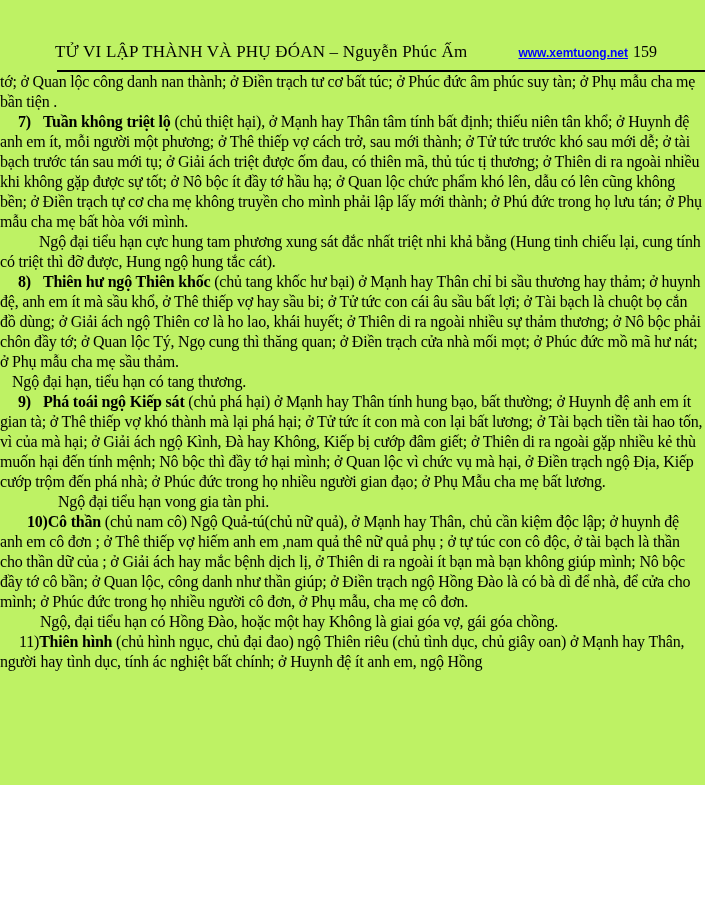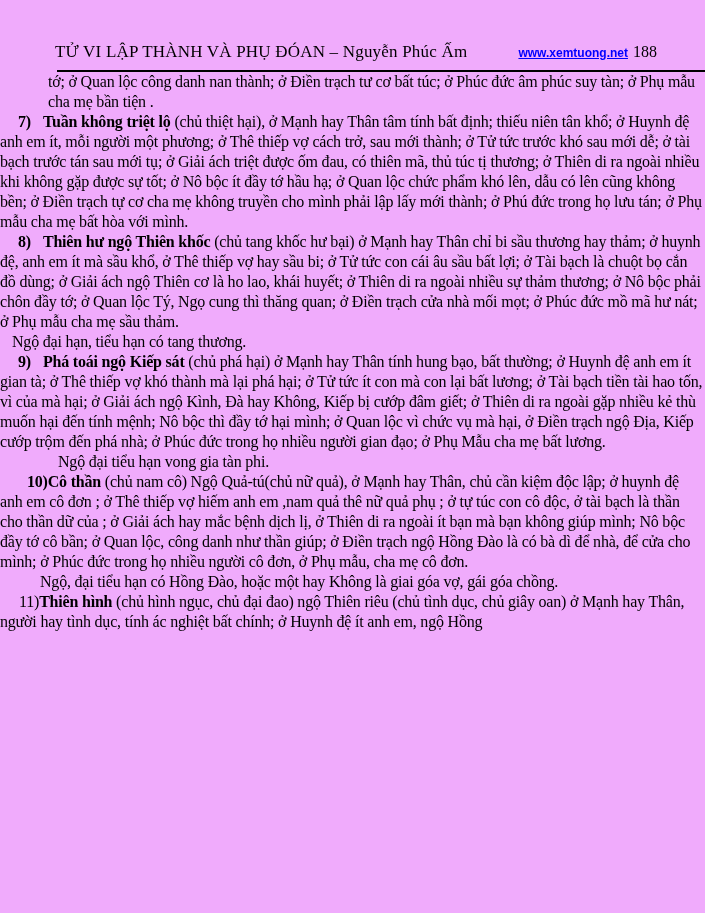--- a/index.html
+++ b/index.html
@@ -1,22 +1,22 @@
 <!DOCTYPE html>
 <html><head>
 <meta charset="utf-8">
 <style>
   * { box-sizing: border-box; }
   html, body { margin: 0; padding: 0; background: #ffffff; }
   .page {
     position: relative;
     width: 705px;
-    height: 913px;
+    height: 785px;
     margin: 0 auto;
-    background: #f0abfc;
+    background: #bef264;
     overflow: hidden;
     font-family: "Liberation Serif", "DejaVu Serif", serif;
     color: #000000;
   }
   .header {
     display: flex;
     align-items: baseline;
     padding: 42px 48px 0 55px;
   }
   .header-title {
@@ -44,53 +44,54 @@
     border-top: 2px solid #000000;
     height: 0;
   }
   .content { font-size: 16px; line-height: 20px; letter-spacing: -0.2px; }
   .content p { margin: 0; }
   b, .bold { font-weight: bold; }
   .num-gap { margin-right: 12px; }
   .num-gap-sm { margin-right: 0; }
 
   
-  .p0  { margin: 14px 52px 0 88px; padding-left: 48px; }
+  .p0  { margin: 14px 52px 0 88px; }
   .p1  { margin: 5px 52px 0 88px;  text-indent: 12px; }
   .p2  { margin: 7px 50px 0 85px;  text-indent: 18px; }
   .p3  { margin: 6px 52px 0 66px;  text-indent: 39px; }
   .p4  { margin: 7px 50px 0 85px;  text-indent: 18px; }
   .p5  { margin: 5px 52px 0 88px;  text-indent: 12px; }
   .p6  { margin: 7px 50px 0 85px;  text-indent: 18px; }
   .p7  { margin: 5px 52px 0 88px;  text-indent: 12px; padding-left: 46px; }
   .p8  { margin: 26px 50px 0 78px; text-indent: 27px; }
   .p9  { margin: 6px 40px 0 110px; padding-left: 40px; }
   .p10 { margin: 6px 48px 0 78px;  text-indent: 19px; }
 </style>
 </head>
 <body>
 
 <div class="page">
 
   <div class="header">
     <div class="header-title">TỬ VI LẬP THÀNH VÀ PHỤ ĐÓAN – Nguyễn Phúc Ấm</div>
     <div class="header-right">
-      <span class="header-link">www.xemtuong.net</span><span class="page-number">188</span>
+      <span class="header-link">www.xemtuong.net</span><span class="page-number">159</span>
     </div>
   </div>
 
   <div class="rule"></div>
 
   <div class="content">
 
     <p class="p0">tớ; ở Quan lộc công danh nan thành; ở Điền trạch tư cơ bất túc; ở Phúc đức âm phúc suy tàn; ở Phụ mẫu cha mẹ bần tiện .</p>
 
 
     <p class="p2"><b class="num-gap">7)</b><b>Tuần không triệt lộ</b><span> (chủ thiệt hại), ở Mạnh hay Thân tâm tính bất định; thiếu niên tân khổ; ở Huynh đệ anh em ít, mỗi người một phương; ở Thê thiếp vợ cách trở, sau mới thành; ở Tử tức trước khó sau mới dễ; ở tài bạch trước tán sau mới tụ; ở Giải ách triệt được ốm đau, có thiên mã, thủ túc tị thương; ở Thiên di ra ngoài nhiều khi không gặp được sự tốt; ở Nô bộc ít đầy tớ hầu hạ; ở Quan lộc chức phẩm khó lên, dẫu có lên cũng không bền; ở Điền trạch tự cơ cha mẹ không truyền cho mình phải lập lấy mới thành; ở Phú đức trong họ lưu tán; ở Phụ mẫu cha mẹ bất hòa với mình.</span></p>
 
+    <p class="p3">Ngộ đại tiểu hạn cực hung tam phương xung sát đắc nhất triệt nhi khả bằng (Hung tinh chiếu lại, cung tính có triệt thì đỡ được, Hung ngộ hung tắc cát).</p>
 
     <p class="p4"><b class="num-gap">8)</b><b>Thiên hư ngộ Thiên khốc</b><span> (chủ tang khốc hư bại) ở Mạnh hay Thân chỉ bi sầu thương hay thảm; ở huynh đệ, anh em ít mà sầu khổ, ở Thê thiếp vợ hay sầu bi; ở Tử tức con cái âu sầu bất lợi; ở Tài bạch là chuột bọ cắn đồ dùng; ở Giải ách ngộ Thiên cơ là ho lao, khái huyết; ở Thiên di ra ngoài nhiều sự thảm thương; ở Nô bộc phải chôn đầy tớ; ở Quan lộc Tý, Ngọ cung thì thăng quan; ở Điền trạch cửa nhà mối mọt; ở Phúc đức mồ mã hư nát; ở Phụ mẫu cha mẹ sầu thảm.</span></p>
 
     <p class="p5">Ngộ đại hạn, tiểu hạn có tang thương.</p>
 
     <p class="p6"><b class="num-gap">9)</b><b>Phá toái ngộ Kiếp sát</b><span> (chủ phá hại) ở Mạnh hay Thân tính hung bạo, bất thường; ở Huynh đệ anh em ít gian tà; ở Thê thiếp vợ khó thành mà lại phá hại; ở Tử tức ít con mà con lại bất lương; ở Tài bạch tiền tài hao tốn, vì của mà hại; ở Giải ách ngộ Kình, Đà hay Không, Kiếp bị cướp đâm giết; ở Thiên di ra ngoài gặp nhiều kẻ thù muốn hại đến tính mệnh; Nô bộc thì đầy tớ hại mình; ở Quan lộc vì chức vụ mà hại, ở Điền trạch ngộ Địa, Kiếp cướp trộm đến phá nhà; ở Phúc đức trong họ nhiều người gian đạo; ở Phụ Mẫu cha mẹ bất lương.</span></p>
 
     <p class="p7">Ngộ đại tiểu hạn vong gia tàn phi.</p>
 
     <p class="p8"><b class="num-gap-sm">10)</b><b>Cô thần</b><span> (chủ nam cô) Ngộ Quả-tú(chủ nữ quả), ở Mạnh hay Thân, chủ cần kiệm độc lập; ở huynh đệ anh em cô đơn ; ở Thê thiếp vợ hiếm anh em ,nam quả thê nữ quả phụ ; ở tự túc con cô độc, ở tài bạch là thần cho thần dữ của ; ở Giải ách hay mắc bệnh dịch lị, ở Thiên di ra ngoài ít bạn mà bạn không giúp mình; Nô bộc đầy tớ cô bần; ở Quan lộc, công danh như thần giúp; ở Điền trạch ngộ Hồng Đào là có bà dì để nhà, để cửa cho mình; ở Phúc đức trong họ nhiều người cô đơn, ở Phụ mẫu, cha mẹ cô đơn.</span></p>

